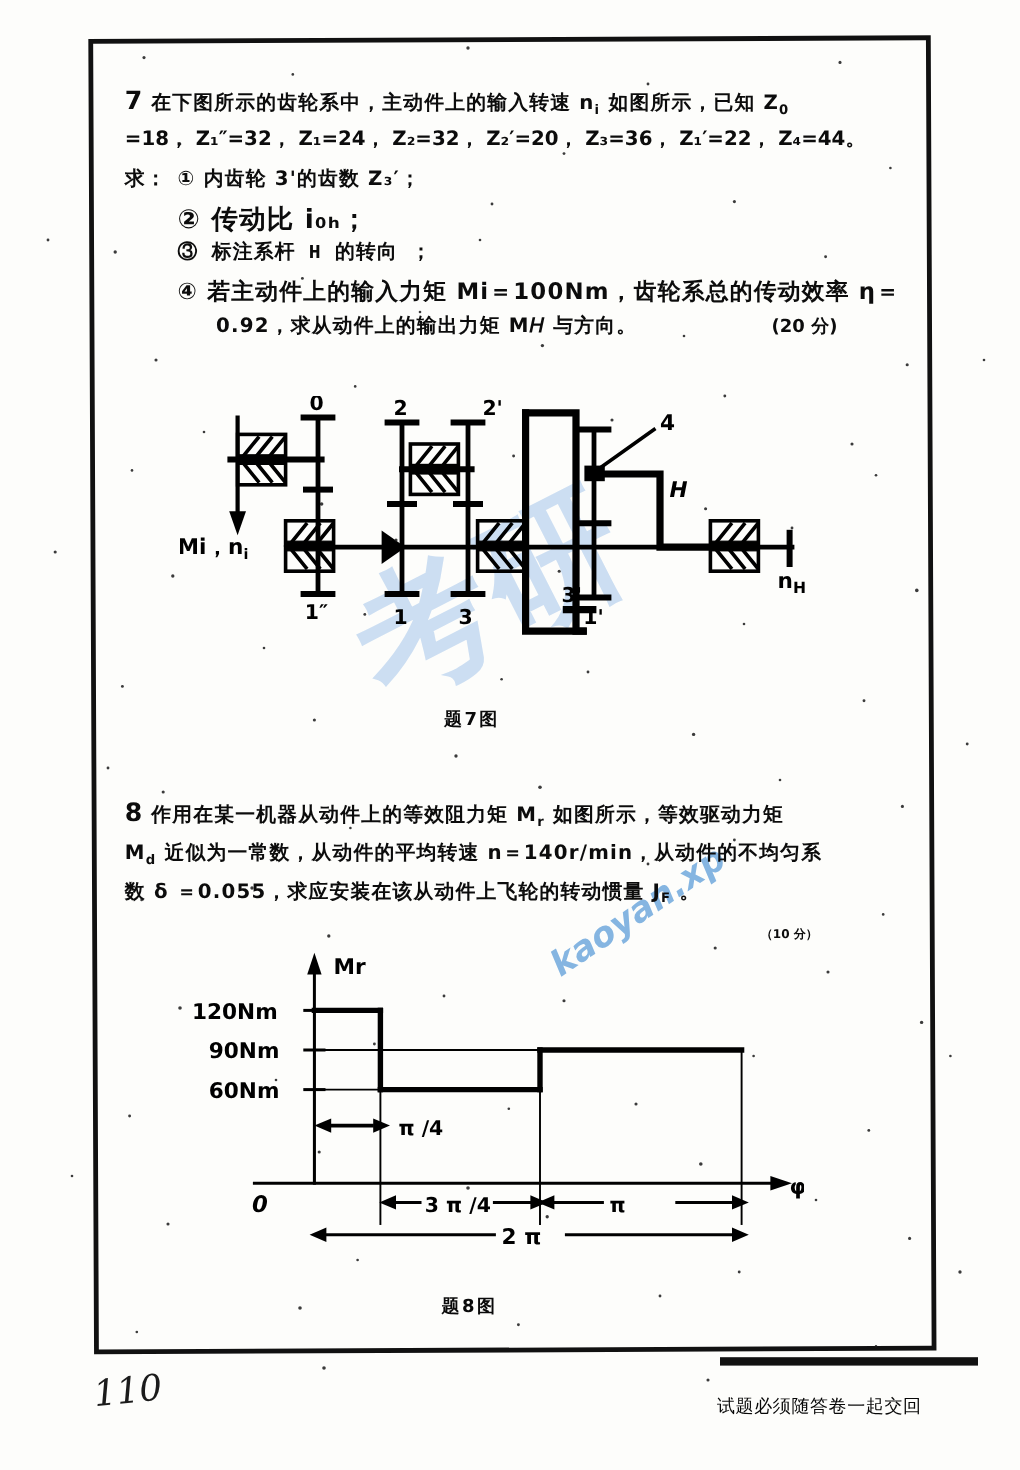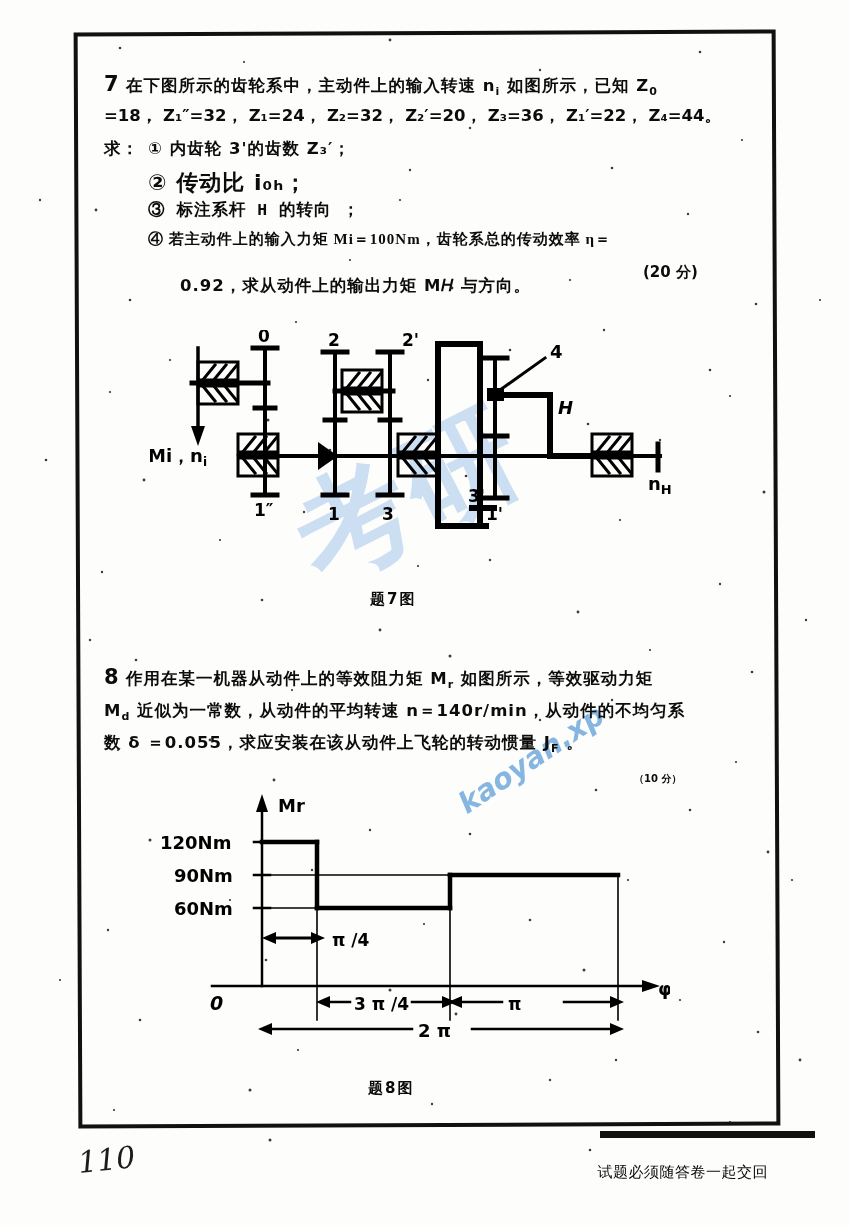--- a/index.html
+++ b/index.html
@@ -179,26 +179,26 @@
       <div class="qline cn" style="left:148px; top:168px; font-size:22px;">
         <span>②</span>
         <span>传动比 i₀ₕ；</span>
       </div>
 
       <div class="qline cn" style="left:148px; top:199px; font-size:16.5px;font-family:Liberation Mono, monospace;">
         <span>③</span>
         <span>标注系杆 H 的转向 ；</span>
       </div>
 
-      <div class="qline cn" style="left:148px; top:230px; font-size:15px;font-family:Liberation Serif, serif;">
+      <div class="qline cn" style="left:148px; top:230px; font-size:19px;">
         <span>④</span>
         <span>若主动件上的输入力矩 Mi＝100Nm，齿轮系总的传动效率 η＝</span>
       </div>
 
-      <div class="qline cn" style="left:180px; top:261px; font-size:16.5px;margin-top:14px;">0.92，求从动件上的输出力矩 M𝐻 与方向。</div>
+      <div class="qline cn" style="left:180px; top:261px; font-size:16.5px;">0.92，求从动件上的输出力矩 M𝐻 与方向。</div>
 
       <div class="qline" style="left:643px; top:263px; font-size:15px;">(20 分)</div>
     </div>
 
     <div id="fig7">
       <svg width="560" height="280" viewBox="0 0 560 280">
         <defs>
 
           <g id="hatchU">
             <rect x="0" y="0" width="40" height="20" fill="none" stroke="#000" stroke-width="3"></rect>

